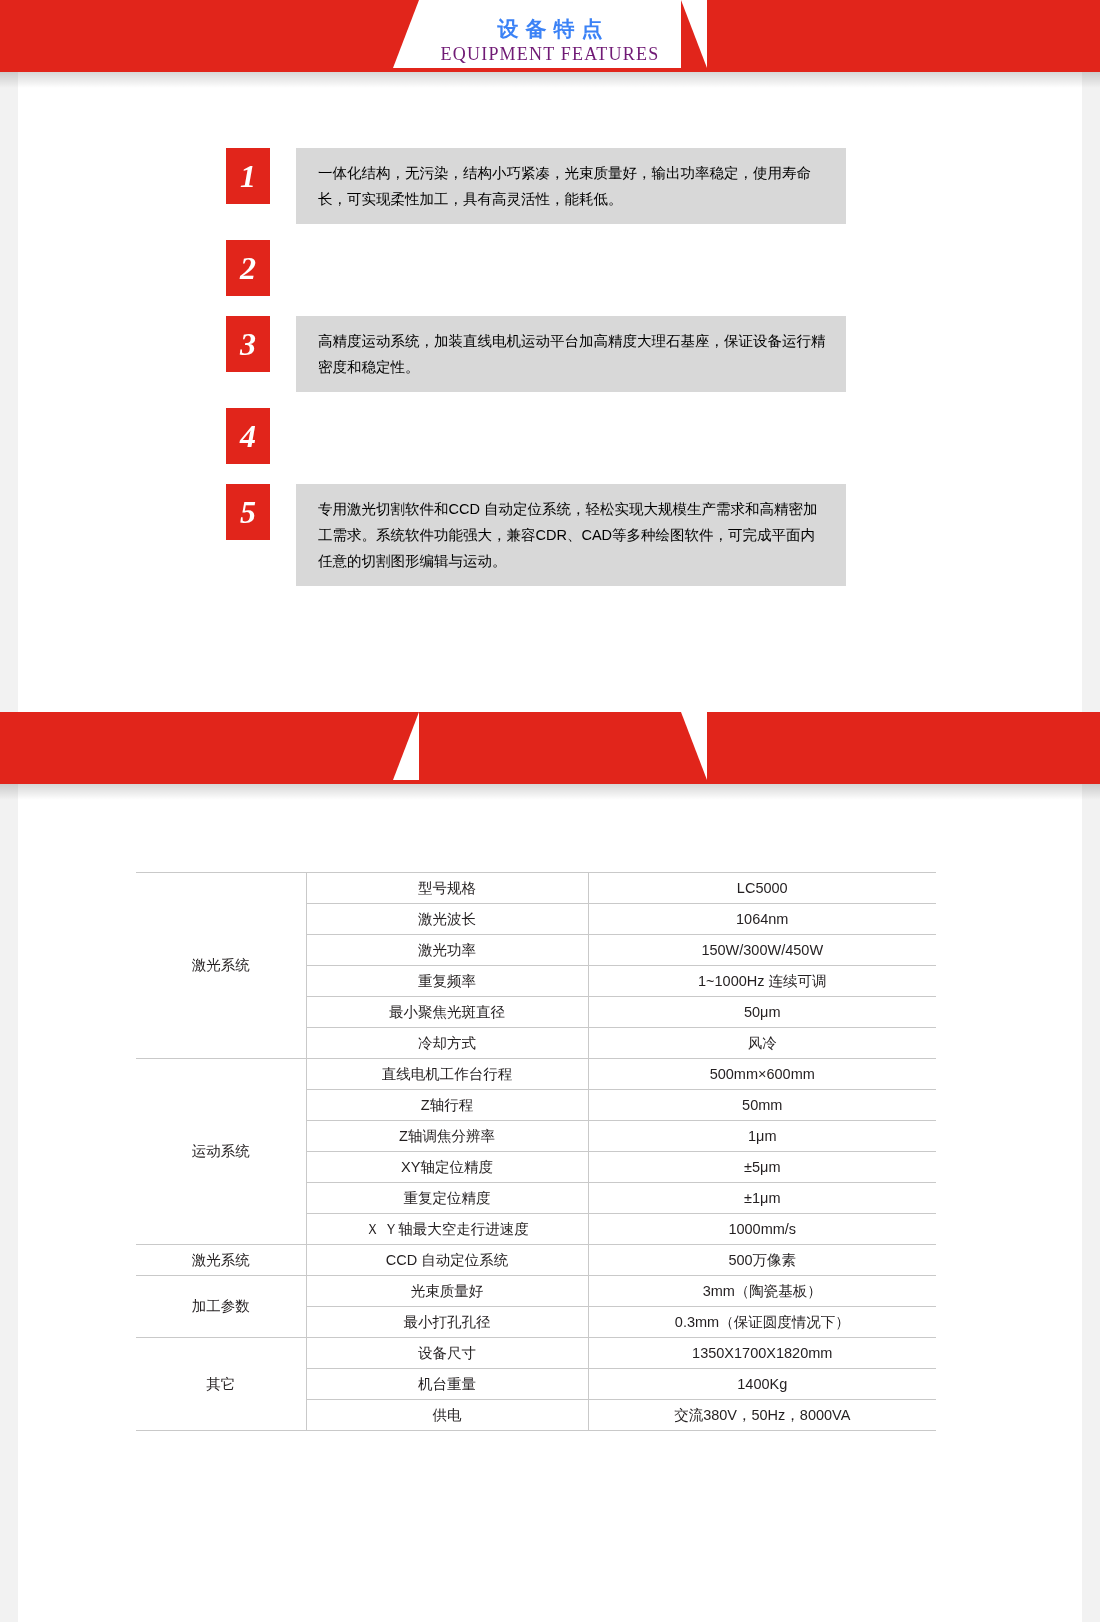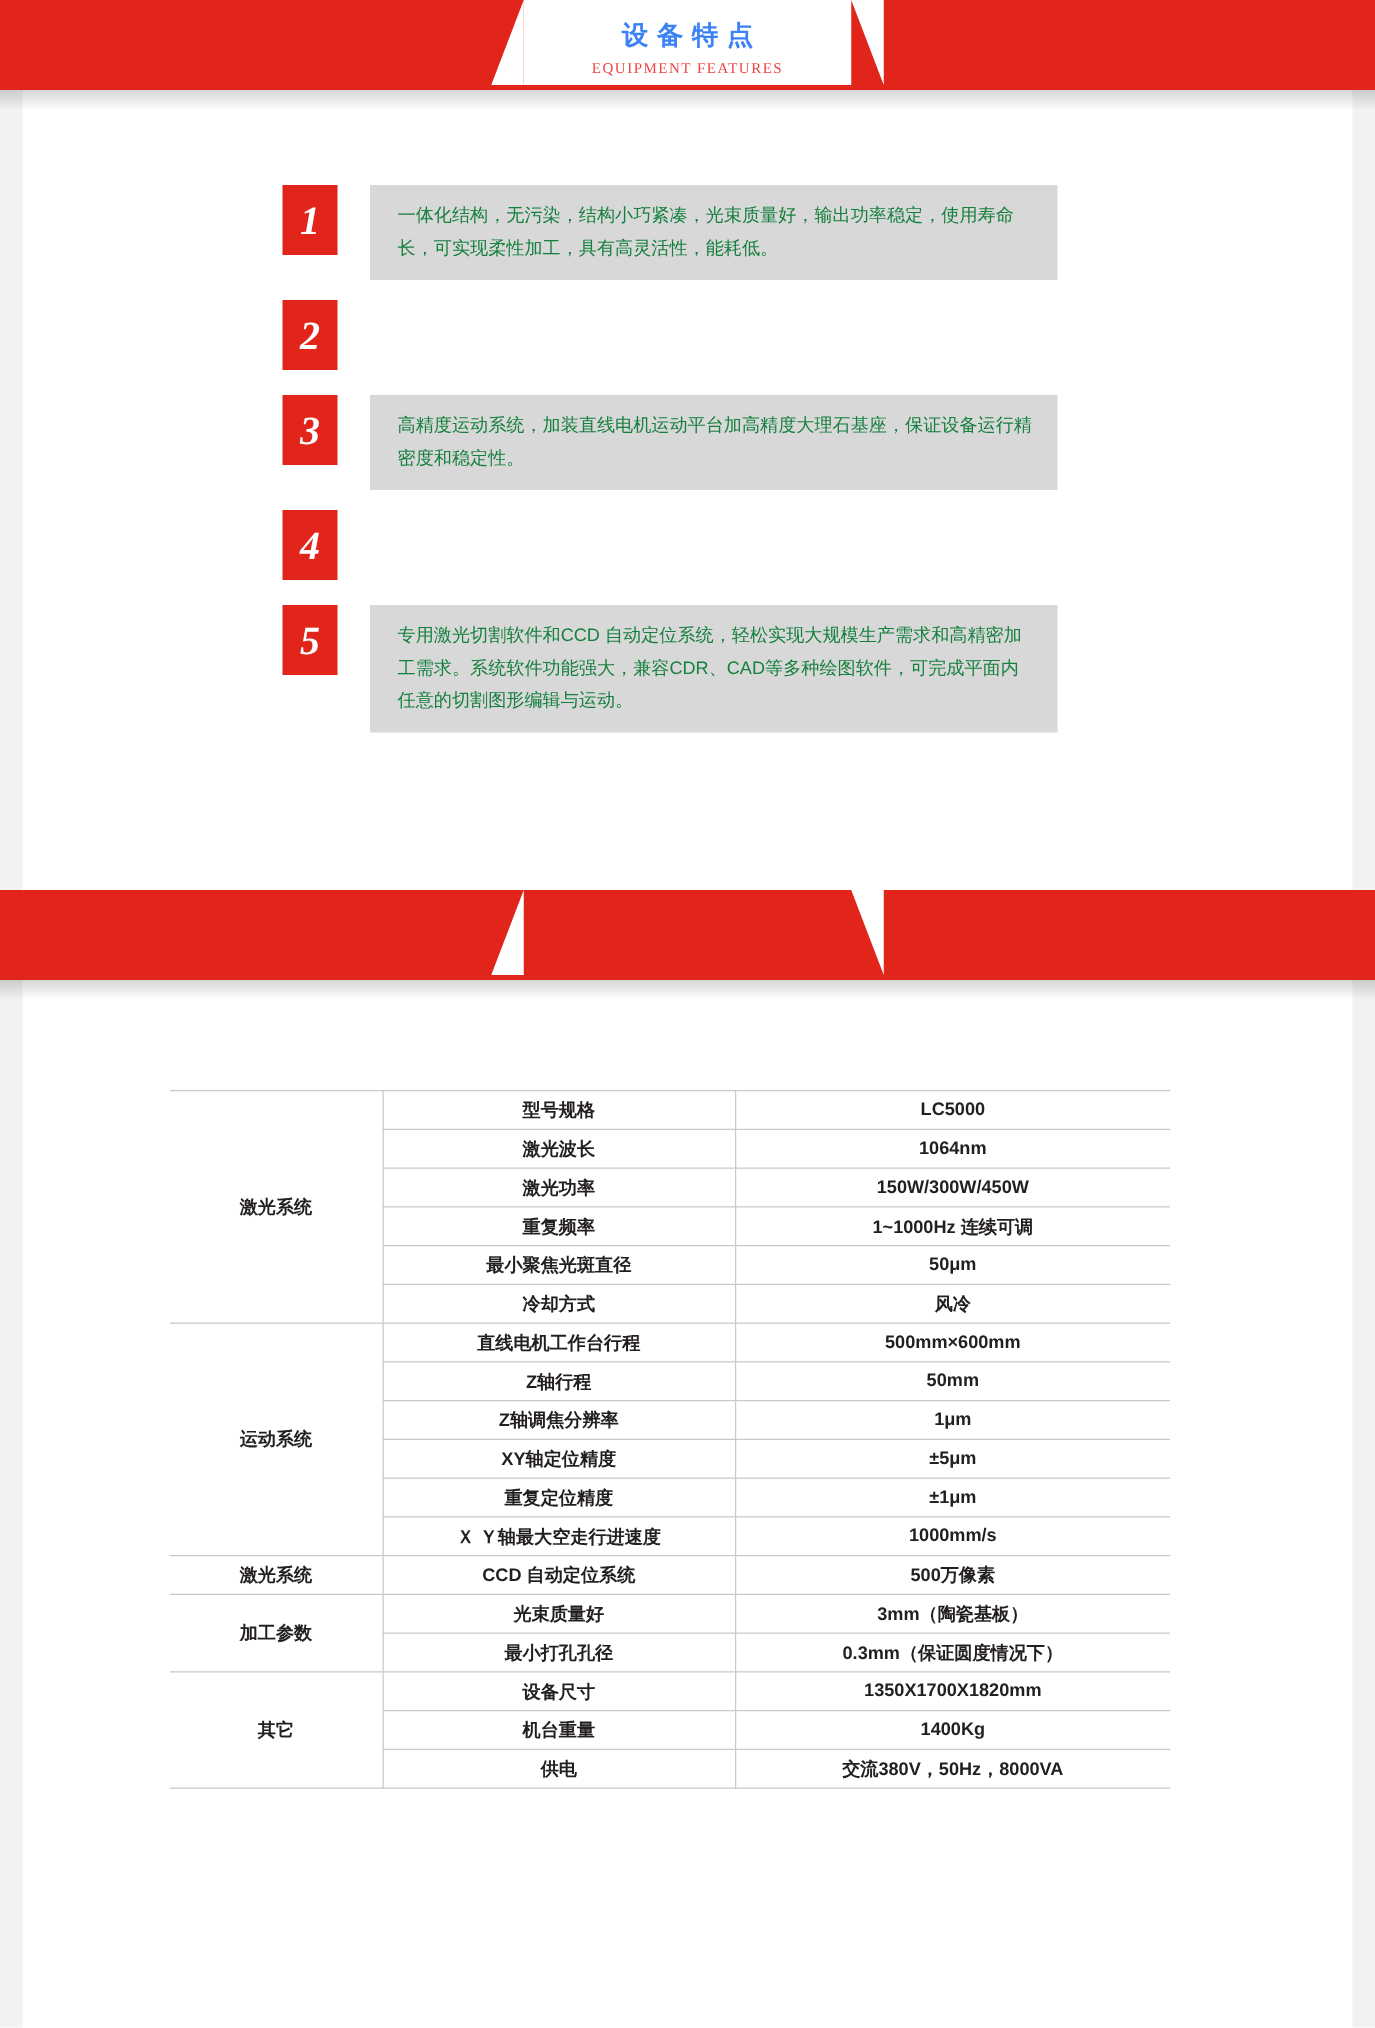--- a/index.html
+++ b/index.html
@@ -91,23 +91,23 @@
   .tab-cn {
     font-size: 21px;
     font-weight: bold;
     letter-spacing: 7px;
     color: #3b82f6;
     line-height: 26px;
     padding-left: 7px;
   }
   .tab-en {
     font-family: "Liberation Serif", serif;
-    font-size: 12px;
+    font-size: 18px;
     letter-spacing: 1.2px;
-    color: #ef4444;
+    color: #701a75;
     line-height: 20px;
     margin-top: 2px;
   }
 
   
   .features {
     position: absolute;
     left: 226px;
     top: 148px;
     width: 620px;
@@ -133,21 +133,21 @@
     line-height: 56px;
   }
   .feature-text {
     margin-left: 70px;
     background: #d8d8d8;
     min-height: 56px;
     box-sizing: border-box;
     padding: 12px 18px 12px 22px;
     font-size: 14.5px;
     line-height: 26px;
-    color: #15803d;
+    color: #000000;
     display: flex;
     align-items: center;
   }
   .feature-row.tall .feature-text { min-height: 72px; }
 
   
   .spec-wrap {
     position: absolute;
     left: 136px;
     top: 872px;
@@ -159,21 +159,20 @@
     font-size: 14.5px;
     color: #231f20;
   }
   table.spec td {
     border: 1px solid #c9c9c9;
     height: 31px;
     text-align: center;
     vertical-align: middle;
     padding: 0 6px;
     box-sizing: border-box;
-    font-weight: bold;
   }
   td.group {
     width: 170px;
     border-left: none;
   }
   td.item { width: 282px; }
   td.value { width: 348px; border-right: none; }
 
   
   table.spec tr td:first-child { border-left: none; }

